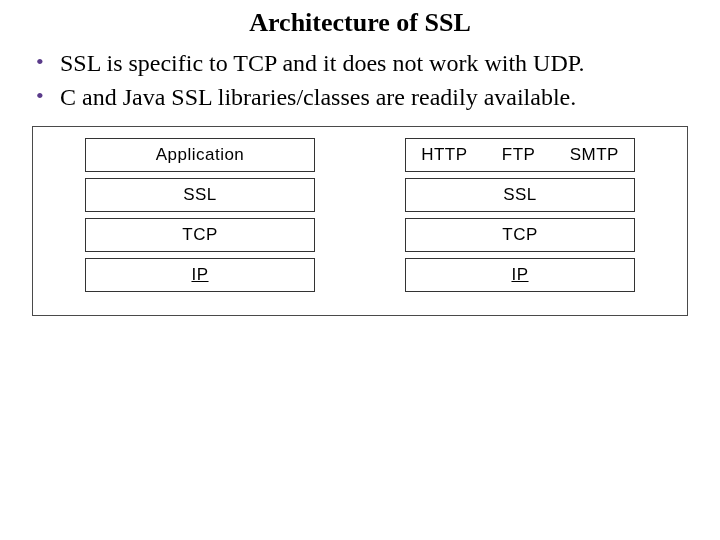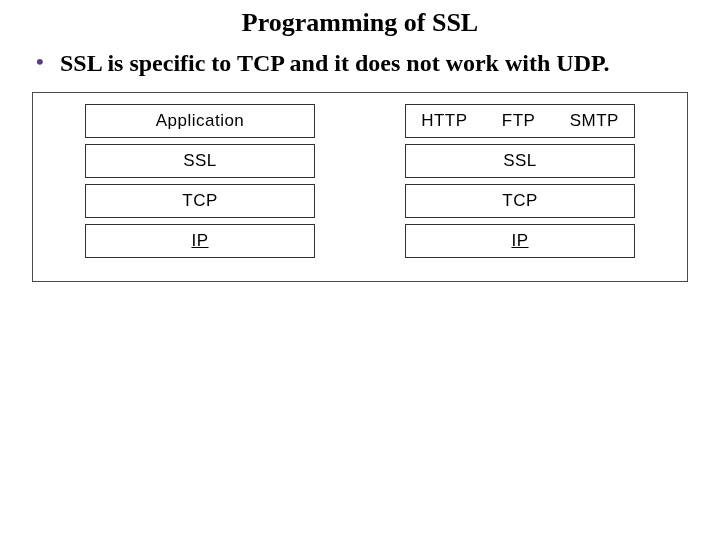--- a/index.html
+++ b/index.html
@@ -26,21 +26,20 @@
   }
   ul.bullets li {
     position: relative;
     padding-left: 28px;
     font-size: 24px;
     line-height: 1.25;
     color: #000;
     text-align: justify;
     margin-bottom: 4px;
     font-family: "Times New Roman", Georgia, serif;
-    font-weight: bold;
   }
   ul.bullets li::before {
     content: "•";
     position: absolute;
     left: 4px;
     top: 0;
     color: #5a3b8a;
     font-size: 22px;
     line-height: 1.3;
   }
@@ -77,24 +76,25 @@
     justify-content: space-around;
     padding: 6px 2px;
     gap: 8px;
   }
   .stack .layer.multi span { flex: 0 0 auto; }
   .stack .layer:last-child { margin-bottom: 12px; text-decoration: underline; }
 </style>
 </head>
 <body>
 
-<h1 class="title">Programming of SSL</h1>
+<h1 class="title">Architecture of SSL</h1>
 
 <ul class="bullets">
   <li>SSL is specific to TCP and it does not work with UDP.</li>
+  <li>C and Java SSL libraries/classes are readily available.</li>
 </ul>
 
 <div class="diagram-area">
 
   <div class="stack">
     <div class="layer">Application</div>
     <div class="layer">SSL</div>
     <div class="layer">TCP</div>
     <div class="layer">IP</div>
   </div>

